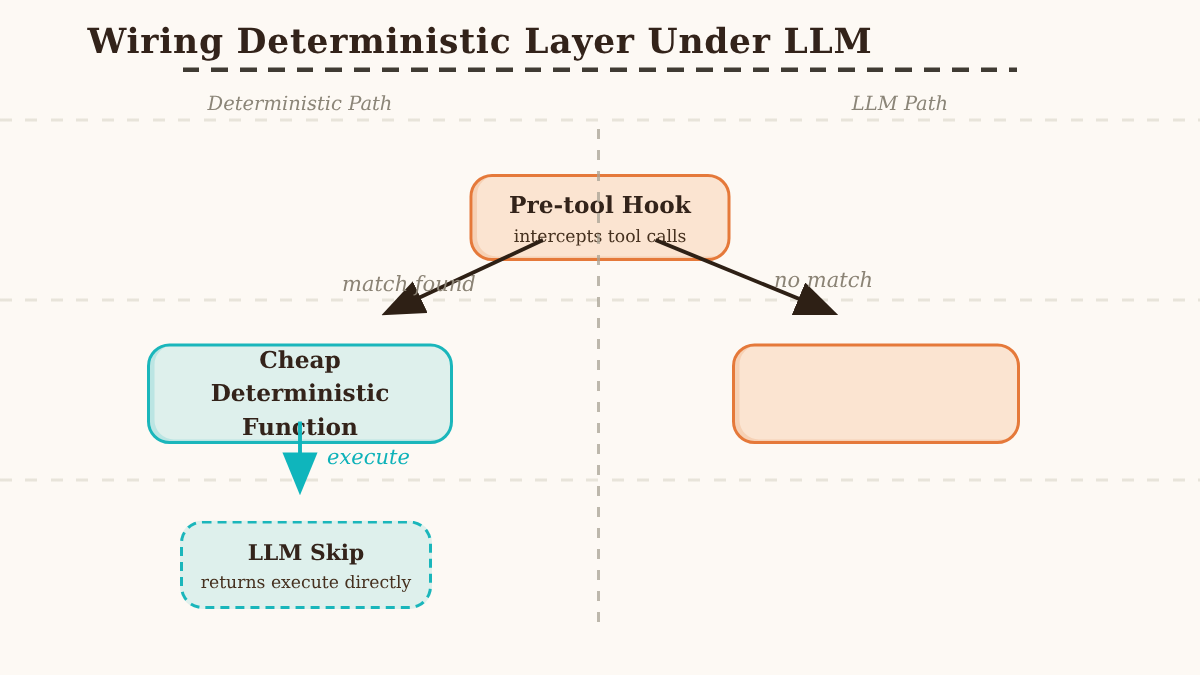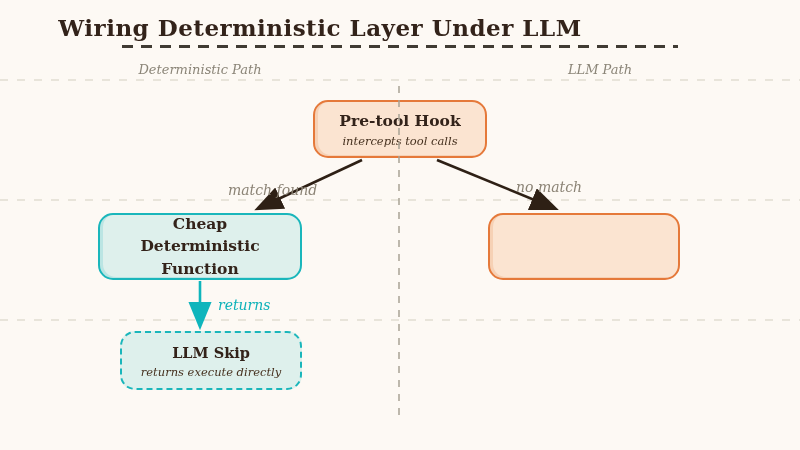--- a/index.html
+++ b/index.html
@@ -37,43 +37,43 @@
   
   .divider{
     position:absolute;left:398px;top:86px;width:2px;height:330px;
     background:repeating-linear-gradient(180deg,#a8a294 0 7px,transparent 7px 14px);
     opacity:.75;z-index:6;
   }
   
   .node{
     position:absolute;z-index:3;border-radius:15px;
     display:flex;flex-direction:column;align-items:center;justify-content:center;
-    text-align:center;box-sizing:border-box;
+    text-align:center;box-sizing:border-box;margin-top:16px;
   }
   .node-orange{
     background:#fbe4d1;border:2.5px solid #e5793a;
     box-shadow:inset 3px -1px 0 rgba(229,121,58,.18);
   }
   .node-teal{
     background:#def0ec;border:2.5px solid #1ab6bb;
     box-shadow:inset 3px -1px 0 rgba(26,182,187,.18);
   }
   .node-teal-dashed{
     background:#def0ec;border:2.5px dashed #1ab6bb;
   }
   .n-pretool{left:313px;top:100px;width:174px;height:58px;}
   .n-cheap{left:98px;top:213px;width:204px;height:67px;padding:4px 16px;}
   .n-llm{left:488px;top:213px;width:192px;height:67px;}
-  .n-skip{left:120px;top:331px;width:182px;height:59px;}
+  .n-skip{left:120px;top:331px;width:168px;height:59px;}
   .node-title{
     font-weight:bold;color:#33231a;font-size:15.5px;line-height:1.45;
   }
   .n-skip .node-title{font-size:14.5px;}
   .node-subtitle{
-    font-style:italic;font-size:11.5px;color:#46311f;margin-top:2px;
+    font-size:11.5px;color:#46311f;margin-top:2px;
   }
   
   .edge-label{
     position:absolute;z-index:7;
     font-style:italic;font-size:14px;color:#8b8375;
   }
   .el-match{left:228px;top:182px;}
   .el-nomatch{left:516px;top:179px;text-align:right;}
   .el-execute{left:218px;top:297px;color:#0eb2b9;}
   
@@ -121,17 +121,17 @@
         <path d="M0,0 L11,4.5 L0,9 z" fill="#0fb5bc"></path>
       </marker>
     </defs>
     <line x1="362" y1="160" x2="259" y2="208" stroke="#2e2015" stroke-width="2.6" marker-end="url(#ah-dark)"></line>
     <line x1="437" y1="160" x2="554" y2="208" stroke="#2e2015" stroke-width="2.6" marker-end="url(#ah-dark)"></line>
     <line x1="200" y1="281" x2="200" y2="325" stroke="#0fb5bc" stroke-width="2.6" marker-end="url(#ah-teal)"></line>
   </svg>
 
   <div class="edge-label el-match">match found</div>
   <div class="edge-label el-nomatch">no match</div>
-  <div class="edge-label el-execute">returns</div>
+  <div class="edge-label el-execute">execute</div>
 
   <div class="divider"></div>
 
 </div>
 
 </body></html>

